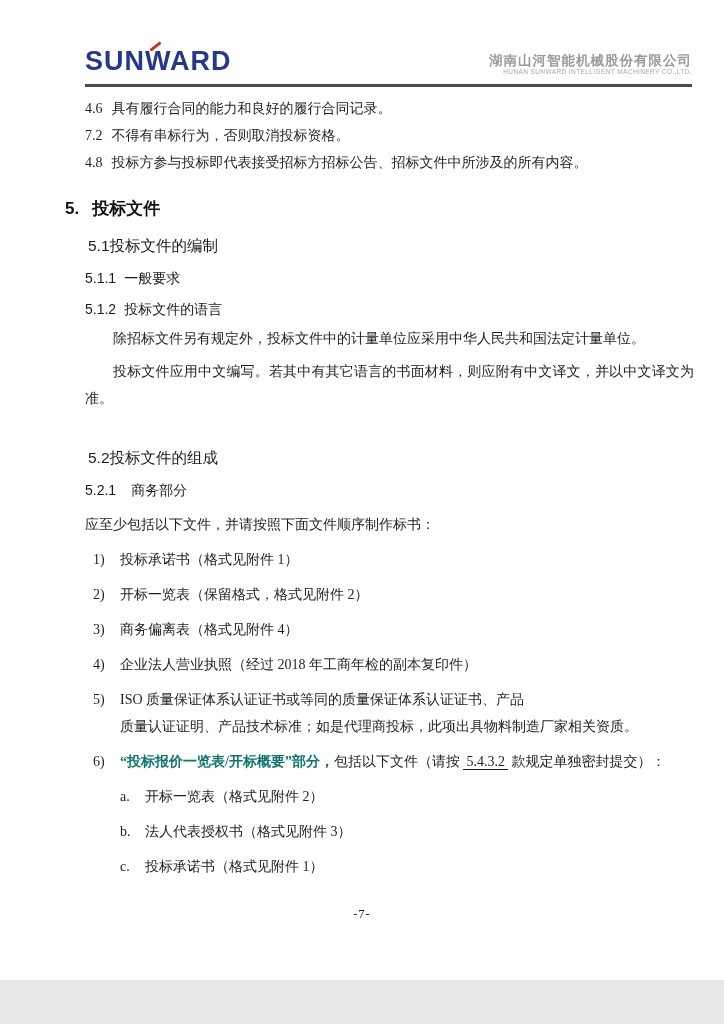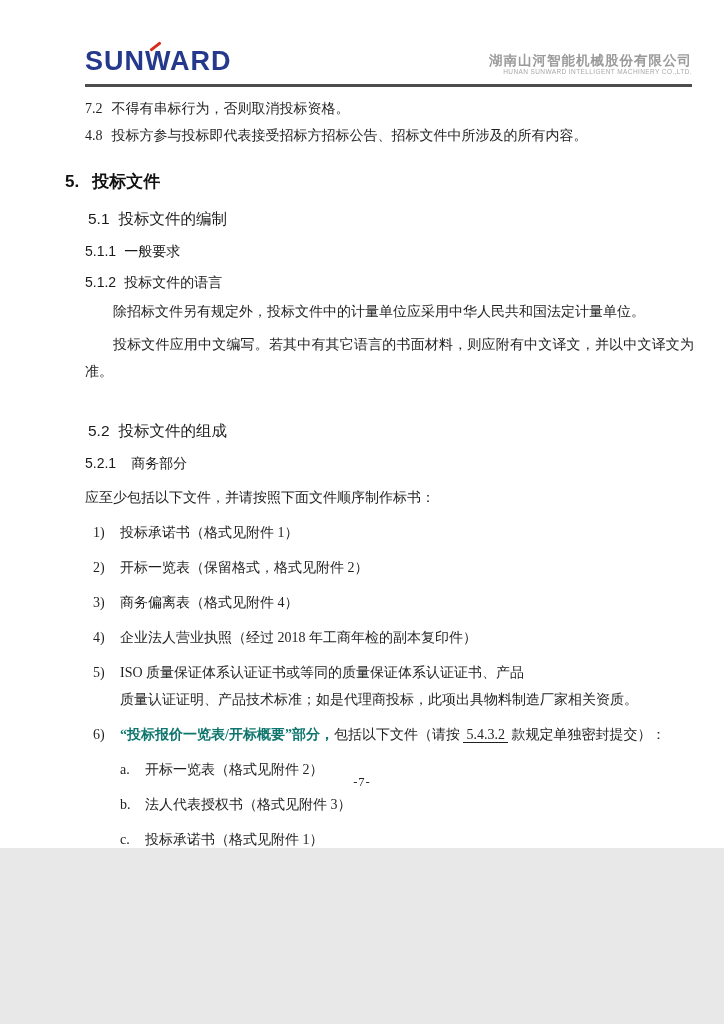--- a/index.html
+++ b/index.html
@@ -1,19 +1,19 @@
 <!DOCTYPE html>
 <html><head>
 <meta charset="utf-8">
 <style>
   * { margin:0; padding:0; box-sizing:border-box; }
   html,body { background:#e8e8e8; }
   .page {
     position:relative;
-    width:724px; height:848px;
+    width:724px; height:980px;
     margin:0 auto;
     background:#ffffff;
     font-family:"Liberation Serif","DejaVu Serif",serif;
     color:#1f1f1f;
     overflow:hidden;
   }
   
   .header {
     margin:46px 32px 0 85px;
     display:flex;
@@ -69,21 +69,21 @@
     color:#111;
   }
   .h1 .h-num { margin-right:13px; }
   .h2 {
     margin:16px 0 0 3px;
     font-family:"Liberation Sans","DejaVu Sans",sans-serif;
     font-weight:500;
     font-size:15.5px;
     color:#1a1a1a;
   }
-  .h2 .h-num { margin-right:9px; }
+  .h2 .h-num { }
   .h3 {
     margin:13px 0 0 0;
     font-family:"Liberation Sans","DejaVu Sans",sans-serif;
     font-weight:400;
     font-size:14px;
     color:#1a1a1a;
   }
   .h3 .h-num { margin-right:8px; }
   .h3 .h-num-wide { margin-right:15px; }
   .para {
@@ -125,20 +125,23 @@
     </div>
     <div class="company">
       <div class="company-cn">湖南山河智能机械股份有限公司</div>
       <div class="company-en">HUNAN SUNWARD INTELLIGENT MACHINERY CO.,LTD.</div>
     </div>
   </div>
 
   <div class="main">
 
     <div class="n-line">
+      <span class="n-num">4.6</span><span>具有履行合同的能力和良好的履行合同记录。</span>
+    </div>
+    <div class="n-line">
       <span class="n-num">7.2</span><span>不得有串标行为，否则取消投标资格。</span>
     </div>
     <div class="n-line">
       <span class="n-num">4.8</span><span>投标方参与投标即代表接受招标方招标公告、招标文件中所涉及的所有内容。</span>
     </div>
 
     <div class="h1">
       <span class="h-num">5.</span><span>投标文件</span>
     </div>
 

